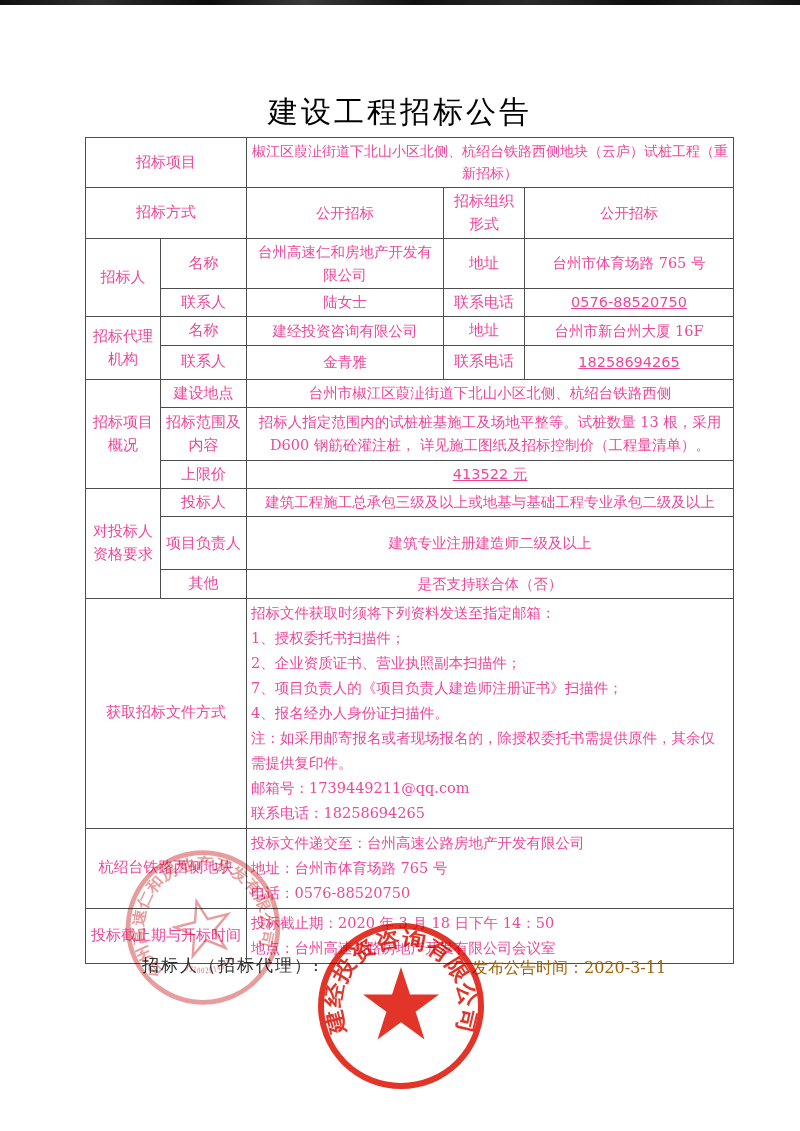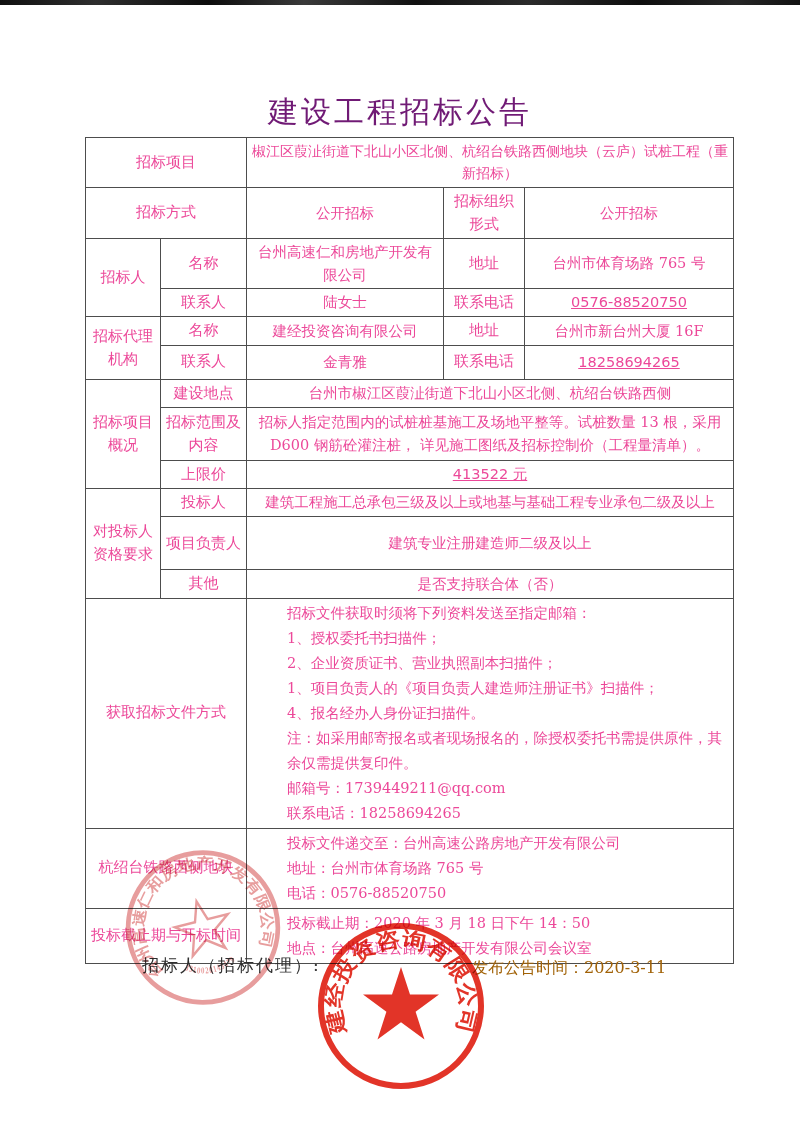--- a/index.html
+++ b/index.html
@@ -7,36 +7,36 @@
     width:800px;height:1131px;position:relative;background:#ffffff;
     font-family:"DejaVu Serif","Liberation Serif",serif;
     color:#303030;overflow:hidden;
   }
   .scan-strip{
     position:absolute;top:0;left:0;width:800px;height:5px;
     background:linear-gradient(90deg,#101010 0%,#2e2e2e 12%,#0c0c0c 26%,#3a3a3a 38%,#111 52%,#2b2b2b 66%,#0e0e0e 80%,#262626 92%,#121212 100%);
   }
   .title{
     position:absolute;top:92px;left:0;width:800px;margin:0;
-    text-align:center;font-size:30px;font-weight:500;letter-spacing:3px;color:#701a75;
+    text-align:center;font-size:30px;font-weight:500;letter-spacing:3px;color:#000000;
   }
   table.tender{
     position:absolute;left:85px;top:137px;width:648px;
     border-collapse:collapse;table-layout:fixed;
     font-size:14.5px;color:#ec4899;
   }
   table.tender td{
     border:1px solid #4d4d4d;vertical-align:middle;
     padding:2px 4px;line-height:1.55;
   }
   td.lab{text-align:center;font-size:15px;padding:2px 4px;}
   td.ctr{text-align:center;}
   td.just{text-align:center;}
   td.multi{vertical-align:middle;padding:4px 8px;}
-  td.multi .ln{line-height:25px;margin-left:36px;}
+  td.multi .ln{line-height:25px;}
   .r1 td.val{font-size:14px;}
   .num{font-family:"DejaVu Sans","Liberation Sans",sans-serif;text-decoration:underline;}
   .sig{
     position:absolute;left:142px;top:918px;font-size:17px;letter-spacing:2px;color:#2f2f2f;margin-top:36px;
   }
   .pub{
     position:absolute;left:472px;top:958px;font-size:16px;color:#a16207;
   }
   .stamp{position:absolute;mix-blend-mode:multiply;}
   .stamp-left{left:120px;top:846px;width:166px;height:163px;opacity:.62;transform:rotate(-14deg);}
@@ -121,21 +121,21 @@
       <tr style="height:24px">
         <td class="lab">其他</td>
         <td colspan="3" class="ctr">是否支持联合体（否）</td>
       </tr>
       <tr style="height:220px">
         <td colspan="2" class="lab">获取招标文件方式</td>
         <td colspan="3" class="multi">
           <div class="ln">招标文件获取时须将下列资料发送至指定邮箱：</div>
           <div class="ln">1、授权委托书扫描件；</div>
           <div class="ln">2、企业资质证书、营业执照副本扫描件；</div>
-          <div class="ln">1、项目负责人的《项目负责人建造师注册证书》扫描件；</div>
+          <div class="ln">7、项目负责人的《项目负责人建造师注册证书》扫描件；</div>
           <div class="ln">4、报名经办人身份证扫描件。</div>
           <div class="ln">注：如采用邮寄报名或者现场报名的，除授权委托书需提供原件，其余仅需提供复印件。</div>
           <div class="ln">邮箱号：1739449211@qq.com</div>
           <div class="ln">联系电话：18258694265</div>
         </td>
       </tr>
       <tr style="height:76px">
         <td colspan="2" class="lab">杭绍台铁路西侧地块</td>
         <td colspan="3" class="multi">
           <div class="ln">投标文件递交至：台州高速公路房地产开发有限公司</div>

